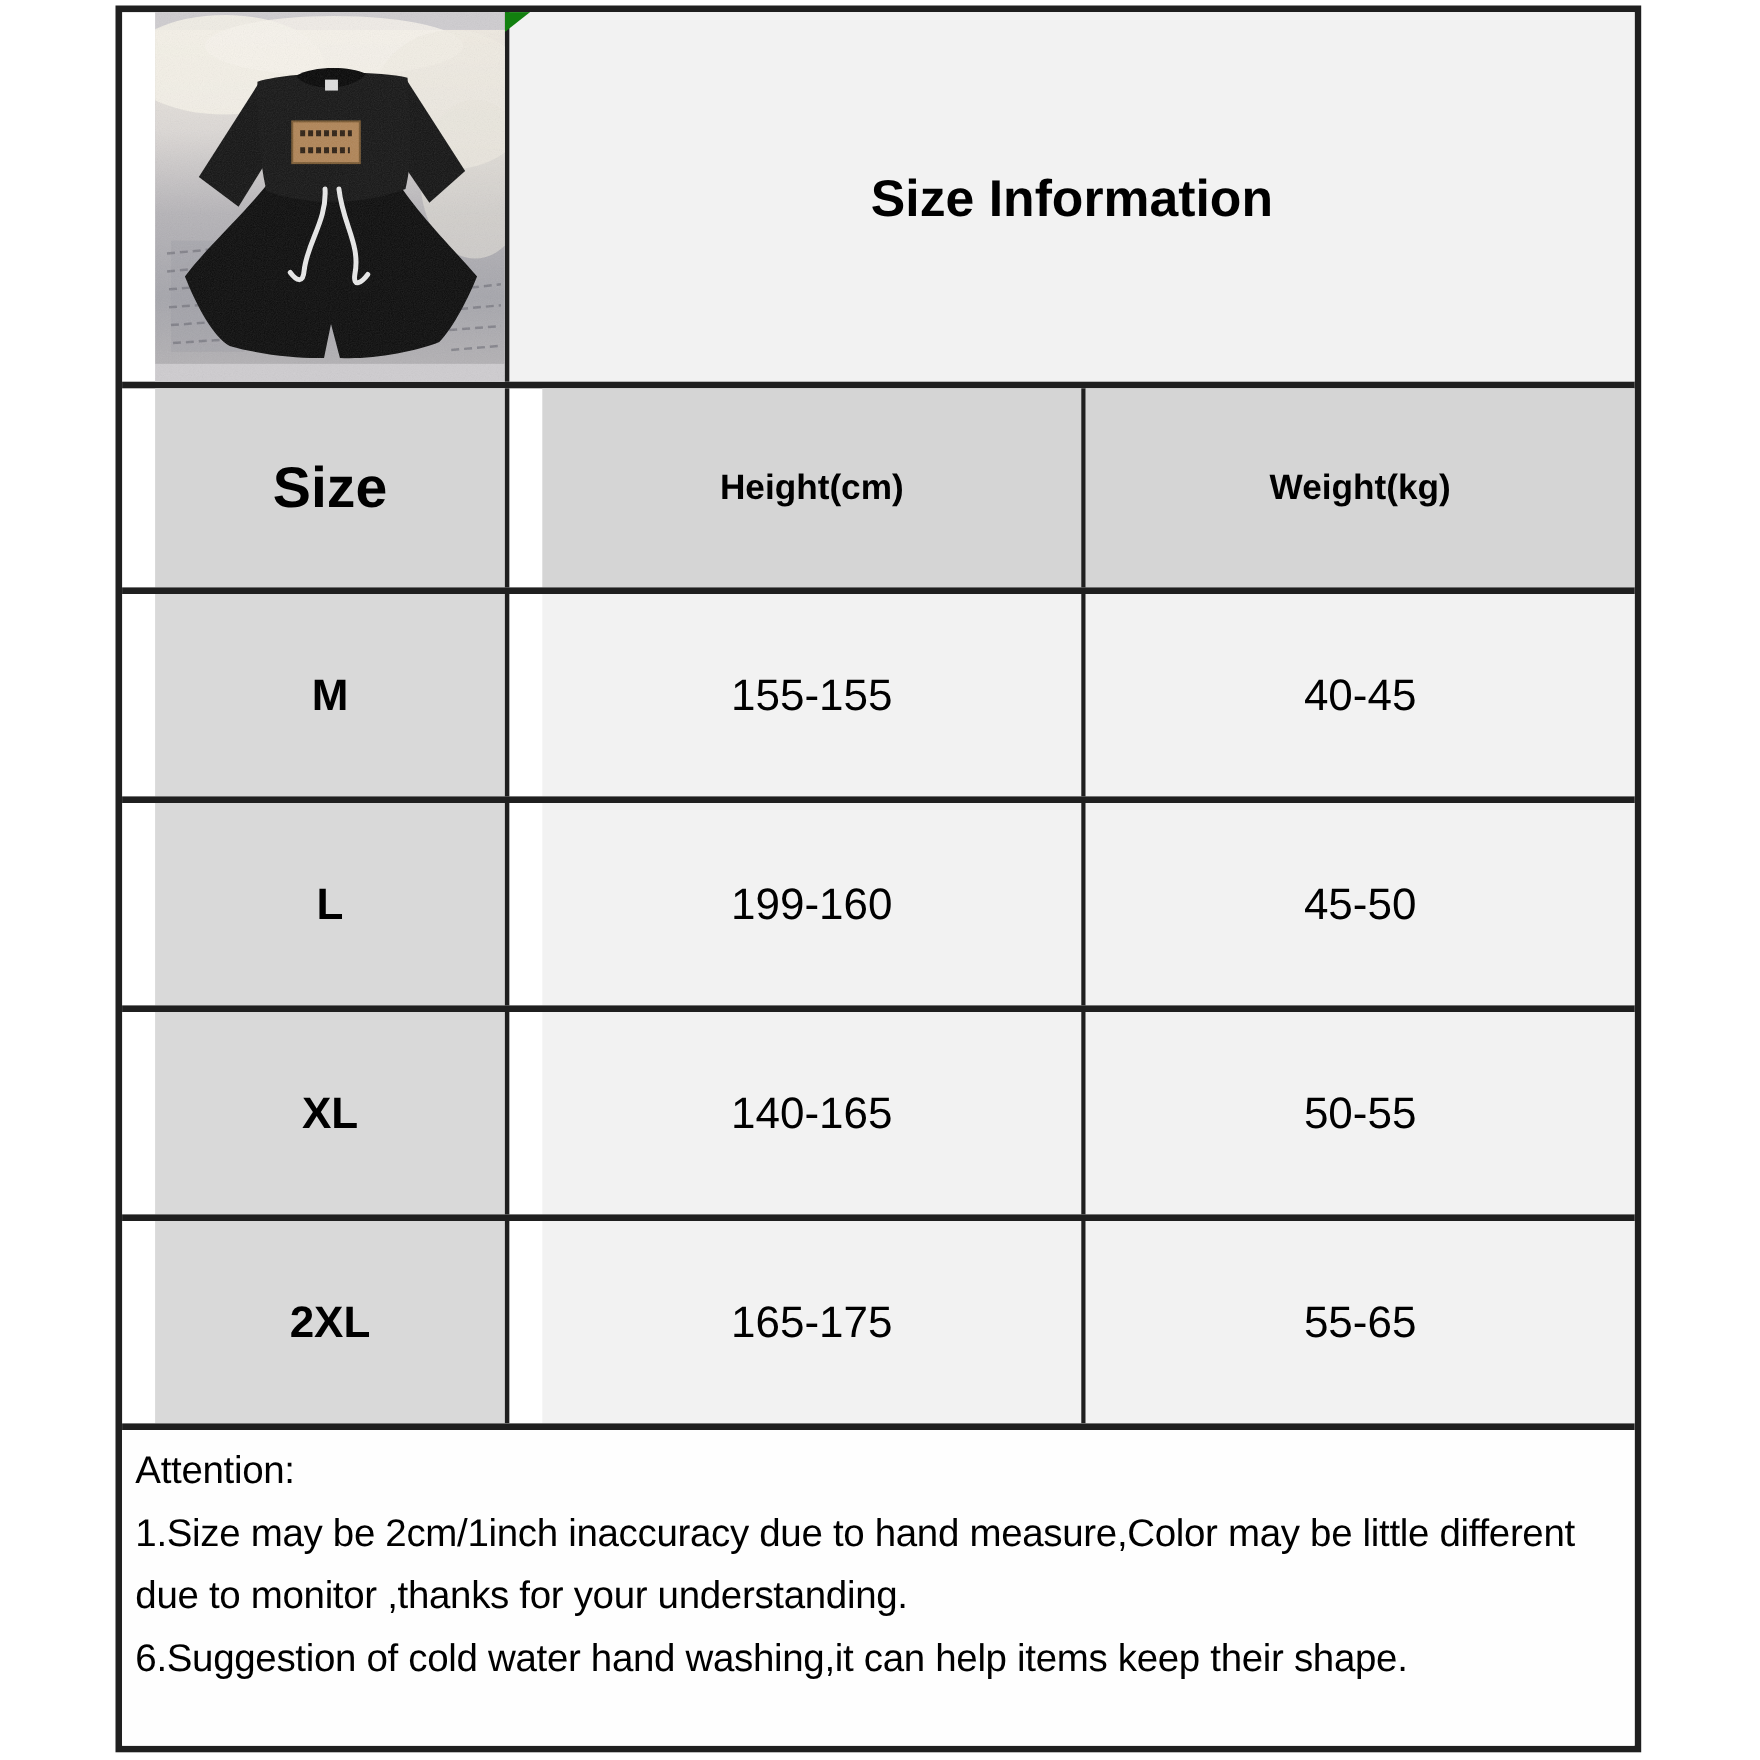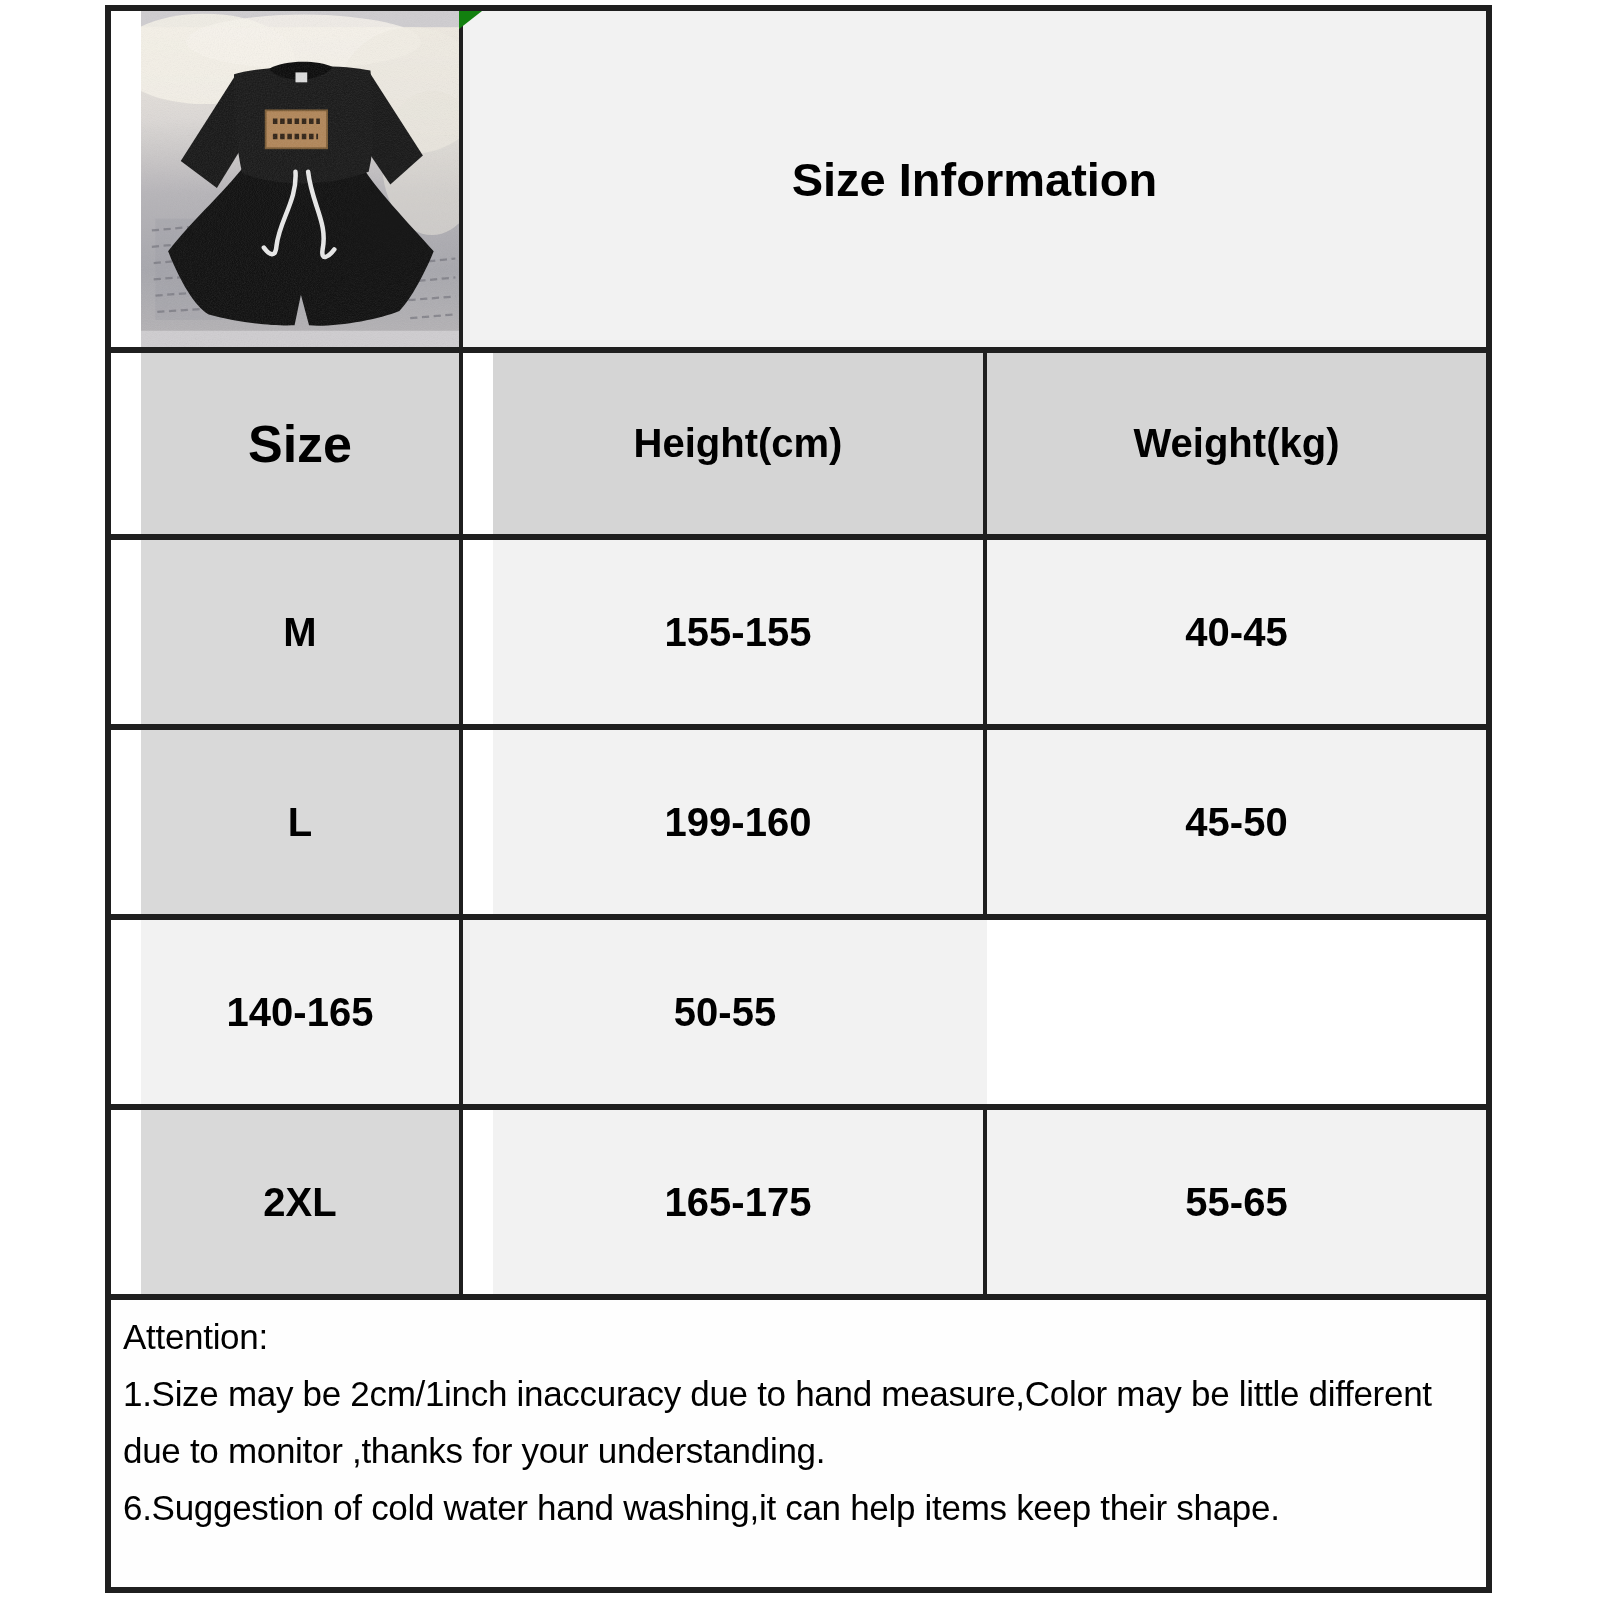--- a/index.html
+++ b/index.html
@@ -67,36 +67,36 @@
     clip-path: polygon(0 0, 100% 0, 0 100%);
   }
 
   
   .header-row {
     height: 187px;
     border-top: 6px solid #1f1f1f;
   }
   .header-row .cell { background: #d5d5d5; }
   .size-head { font-size: 52px; font-weight: bold; }
-  .col-head { font-size: 40px; font-weight: bold; }
+  .col-head { font-size: 32px; font-weight: bold; }
 
   
   .data-row {
     height: 190px;
     border-top: 6px solid #1f1f1f;
   }
   .size-cell {
     background: #d9d9d9;
     font-size: 40px;
     font-weight: bold;
   }
   .val-cell {
     background: #f2f2f2;
     font-size: 40px;
-    font-weight: 700;
+    font-weight: 400;
   }
 
   
   .attention {
     flex: 1;
     border-top: 6px solid #1f1f1f;
     background: #fefefe;
     padding: 8px 16px 14px 12px;
     box-sizing: border-box;
     font-size: 35px;
@@ -198,20 +198,21 @@
       <div class="cell v-border size-cell">M</div>
       <div class="cell v-border val-cell">155-155</div>
       <div class="cell val-cell">40-45</div>
     </div>
     <div class="grid-row data-row">
       <div class="cell v-border size-cell">L</div>
       <div class="cell v-border val-cell">199-160</div>
       <div class="cell val-cell">45-50</div>
     </div>
     <div class="grid-row data-row">
+      <div class="cell v-border size-cell">XL</div>
       <div class="cell v-border val-cell">140-165</div>
       <div class="cell val-cell">50-55</div>
     </div>
     <div class="grid-row data-row">
       <div class="cell v-border size-cell">2XL</div>
       <div class="cell v-border val-cell">165-175</div>
       <div class="cell val-cell">55-65</div>
     </div>
 
     <div class="attention">

